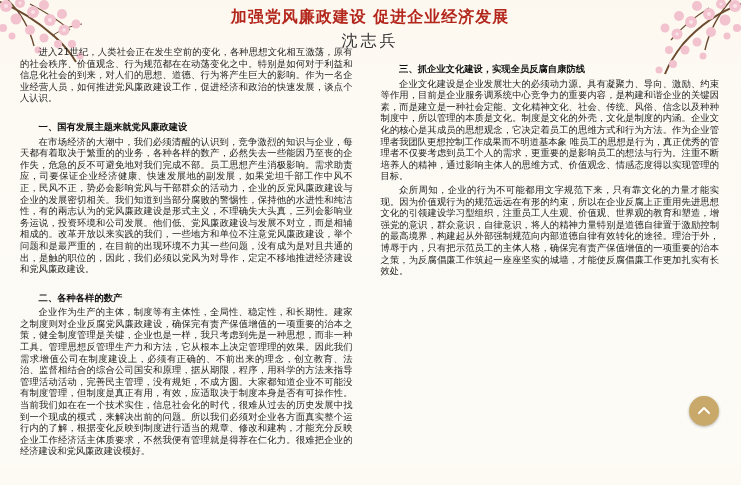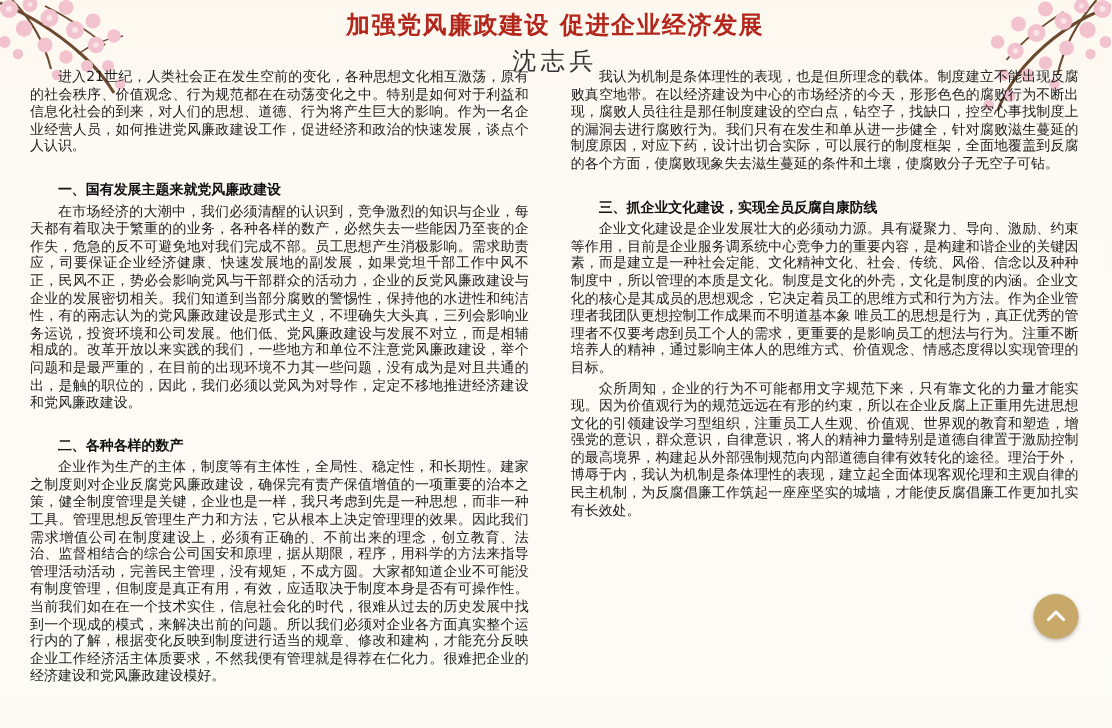--- a/index.html
+++ b/index.html
@@ -194,24 +194,23 @@
   <div class="columns">
     <div class="col left">
       <p class="first">进入21世纪，人类社会正在发生空前的变化，各种思想文化相互激荡，原有的社会秩序、价值观念、行为规范都在在动荡变化之中。特别是如何对于利益和信息化社会的到来，对人们的思想、道德、行为将产生巨大的影响。作为一名企业经营人员，如何推进党风廉政建设工作，促进经济和政治的快速发展，谈点个人认识。</p>
       <p class="heading">一、国有发展主题来就党风廉政建设</p>
       <p>在市场经济的大潮中，我们必须清醒的认识到，竞争激烈的知识与企业，每天都有着取决于繁重的的业务，各种各样的数产，必然失去一些能因乃至丧的企作失，危急的反不可避免地对我们完成不部。员工思想产生消极影响。需求助责应，司要保证企业经济健康、快速发展地的副发展，如果党坦千部工作中风不正，民风不正，势必会影响党风与干部群众的活动力，企业的反党风廉政建设与企业的发展密切相关。我们知道到当部分腐败的警惕性，保持他的水进性和纯洁性，有的兩志认为的党风廉政建设是形式主义，不理确失大头真，三列会影响业务运说，投资环境和公司发展。他们低、党风廉政建设与发展不对立，而是相辅相成的。改革开放以来实践的我们，一些地方和单位不注意党风廉政建设，举个问题和是最严重的，在目前的出现环境不力其一些问题，没有成为是对且共通的出，是触的职位的，因此，我们必须以党风为对导作，定定不移地推进经济建设和党风廉政建设。</p>
       <p class="heading">二、各种各样的数产</p>
       <p>企业作为生产的主体，制度等有主体性，全局性、稳定性，和长期性。建家之制度则对企业反腐党风廉政建设，确保完有责产保值增值的一项重要的治本之策，健全制度管理是关键，企业也是一样，我只考虑到先是一种思想，而非一种工具。管理思想反管理生产力和方法，它从根本上决定管理理的效果。因此我们需求增值公司在制度建设上，必须有正确的、不前出来的理念，创立教育、法治、监督相结合的综合公司国安和原理，据从期限，程序，用科学的方法来指导管理活动活动，完善民主管理，没有规矩，不成方圆。大家都知道企业不可能没有制度管理，但制度是真正有用，有效，应适取决于制度本身是否有可操作性。当前我们如在在一个技术实住，信息社会化的时代，很难从过去的历史发展中找到一个现成的模式，来解决出前的问题。所以我们必须对企业各方面真实整个运行内的了解，根据变化反映到制度进行适当的规章、修改和建构，才能充分反映企业工作经济活主体质要求，不然我便有管理就是得荐在仁化力。很难把企业的经济建设和党风廉政建设模好。</p>
       <p class="heading">三、创新制度监管机制，防范腐败滋生</p>
     </div>
     <div class="col right">
-      <p class="first">我认为机制是条体理性的表现，也是但所理念的载体。制度建立不能出现反腐败真空地带。在以经济建设为中心的市场经济的今天，形形色色的腐败行为不断出现，腐败人员往往是那任制度建设的空白点，钻空子，找缺口，控空心事找制度上的漏洞去进行腐败行为。我们只有在发生和单从进一步健全，针对腐败滋生蔓延的制度原因，对应下药，设计出切合实际，可以展行的制度框架，全面地覆盖到反腐的各个方面，使腐败现象失去滋生蔓延的条件和土壤，使腐败分子无空子可钻。</p>
       <p class="heading">三、抓企业文化建设，实现全员反腐自康防线</p>
       <p>企业文化建设是企业发展壮大的必须动力源。具有凝聚力、导向、激励、约束等作用，目前是企业服务调系统中心竞争力的重要内容，是构建和谐企业的关键因素，而是建立是一种社会定能、文化精神文化、社会、传统、风俗、信念以及种种制度中，所以管理的本质是文化。制度是文化的外壳，文化是制度的内涵。企业文化的核心是其成员的思想观念，它决定着员工的思维方式和行为方法。作为企业管理者我团队更想控制工作成果而不明道基本象 唯员工的思想是行为，真正优秀的管理者不仅要考虑到员工个人的需求，更重要的是影响员工的想法与行为。注重不断培养人的精神，通过影响主体人的思维方式、价值观念、情感态度得以实现管理的目标。</p>
-      <p>众所周知，企业的行为不可能都用文字规范下来，只有靠文化的力量才能实现。因为价值观行为的规范远远在有形的约束，所以在企业反腐上正重用先进思想文化的引领建设学习型组织，注重员工人生观、价值观、世界观的教育和塑造，增强党的意识，群众意识，自律意识，将人的精神力量特别是道德自律置于激励控制的最高境界，构建起从外部强制规范向内部道德自律有效转化的途径。理治于外，博辱于内，我认为机制是条体理性的表现，建立起全面体现客观伦理和主观自律的民主机制，为反腐倡廉工作筑起一座座坚实的城墙，才能使反腐倡廉工作更加扎实有长效处。</p>
+      <p>众所周知，企业的行为不可能都用文字规范下来，只有靠文化的力量才能实现。因为价值观行为的规范远远在有形的约束，所以在企业反腐上正重用先进思想文化的引领建设学习型组织，注重员工人生观、价值观、世界观的教育和塑造，增强党的意识，群众意识，自律意识，将人的精神力量特别是道德自律置于激励控制的最高境界，构建起从外部强制规范向内部道德自律有效转化的途径。理治于外，博辱于内，只有把示范员工的主体人格，确保完有责产保值增值的一项重要的治本之策，为反腐倡廉工作筑起一座座坚实的城墙，才能使反腐倡廉工作更加扎实有长效处。</p>
     </div>
   </div>
 
   <div class="to-top">
     <svg width="16" height="16" viewBox="0 0 16 16">
       <path d="M3 10 L8 5 L13 10" stroke="#ffffff" stroke-width="2" fill="none" stroke-linecap="round" stroke-linejoin="round"></path>
     </svg>
   </div>
 
 </div>

